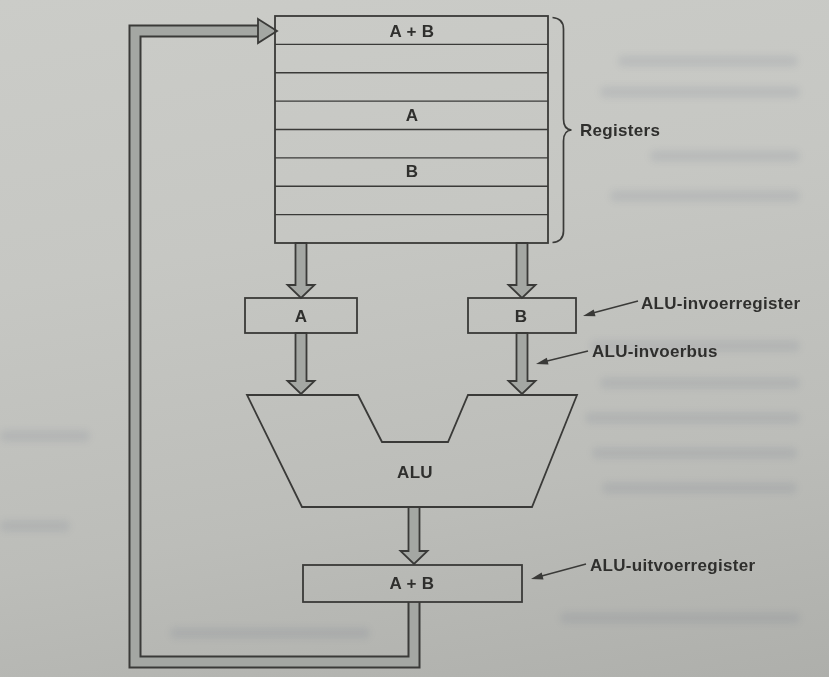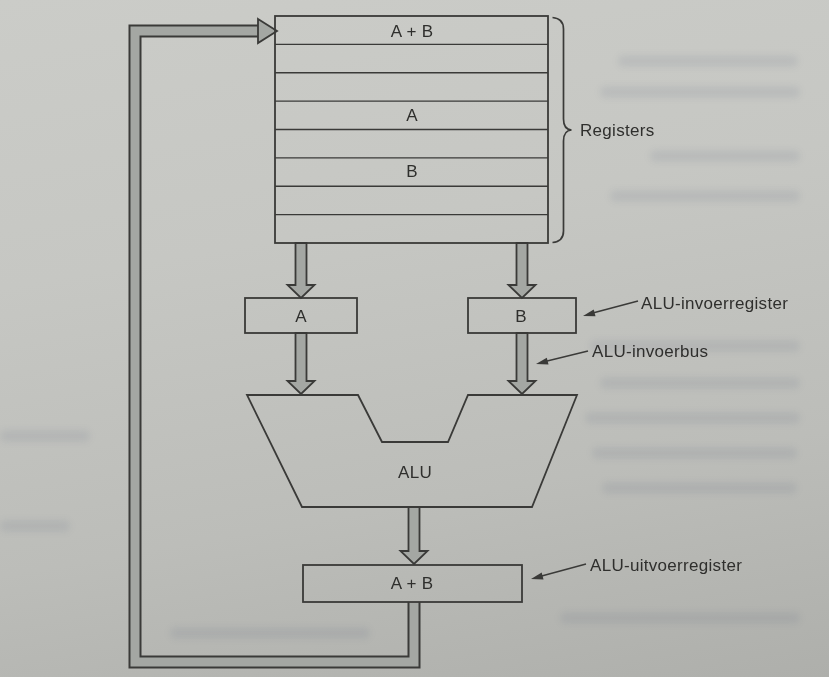--- a/index.html
+++ b/index.html
@@ -1,21 +1,21 @@
 <!DOCTYPE html>
 <html><head>
 <meta charset="utf-8">
 <style>
   html,body{margin:0;padding:0;}
   body{
     width:829px;height:677px;overflow:hidden;position:relative;
     background:linear-gradient(170deg,#cbccc8 0%,#c6c7c3 35%,#bcbdb9 70%,#aeafab 100%);
     font-family:"Liberation Sans", sans-serif;
   }
-  .page{position:absolute;inset:0;}
+  .page{position:absolute;inset:0;font-weight:bold;}
   
   .streak{
     position:absolute;height:12px;border-radius:6px;
     background:rgba(80,92,115,0.10);filter:blur(3px);
   }
   svg{position:absolute;left:0;top:0;}
   text{
     font-family:"Liberation Sans", sans-serif;
     font-size:17px;fill:#2f2f2d;letter-spacing:0.3px;
   }

